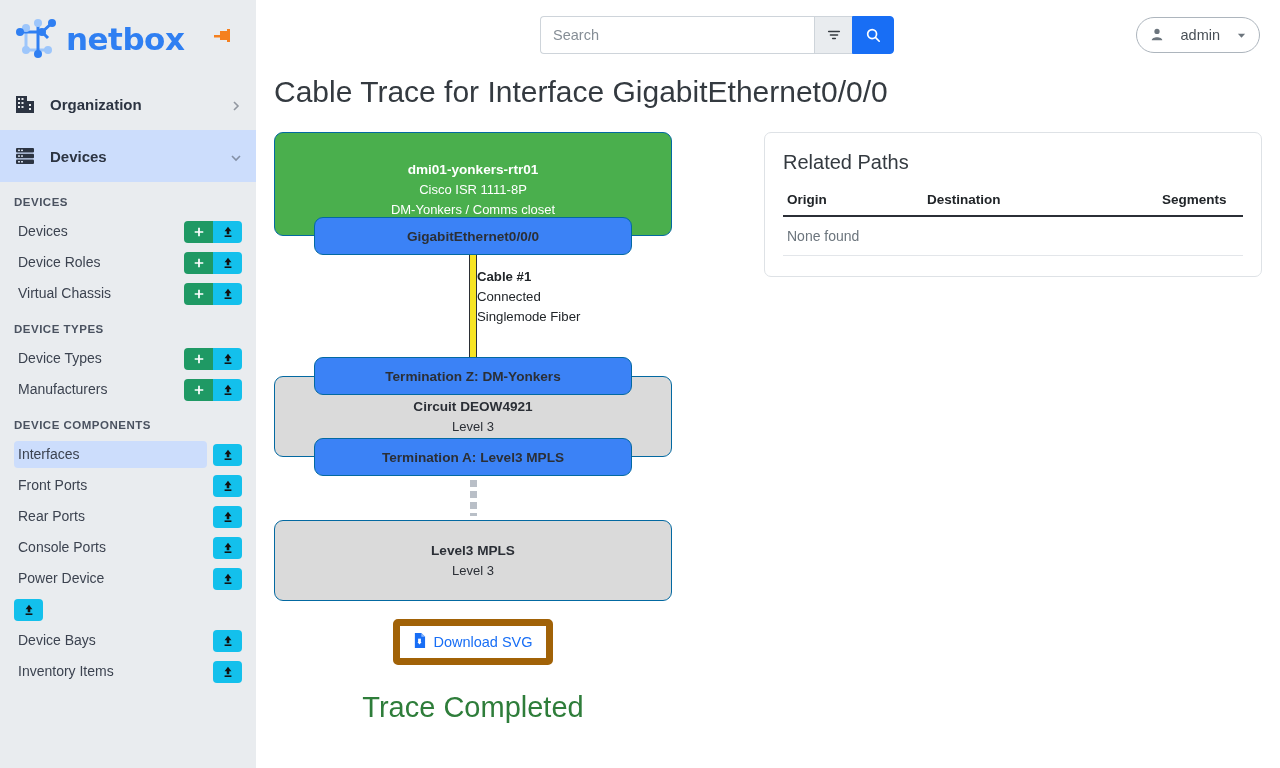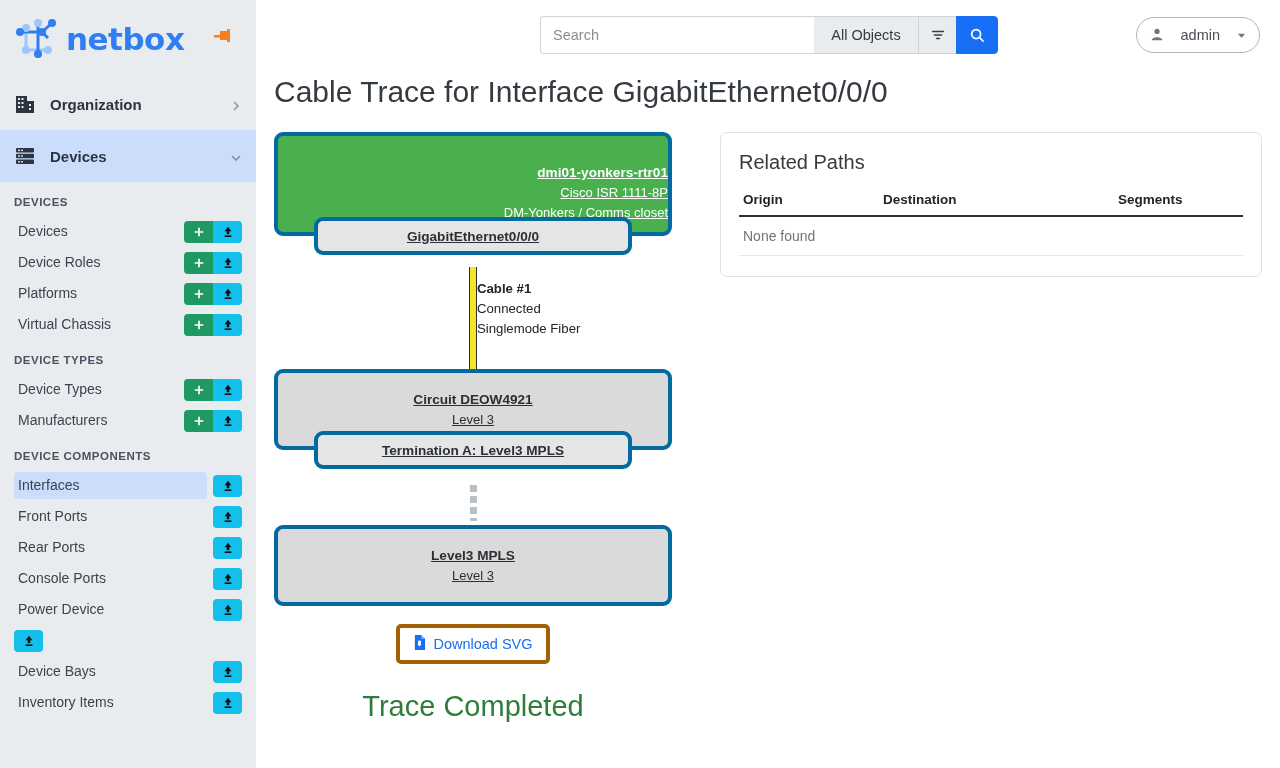--- a/index.html
+++ b/index.html
@@ -114,32 +114,32 @@
     padding: 4px 0 0 18px; margin: 0; line-height: 1.2;
   }
 
   .content { display: flex; padding: 22px 18px 0 18px; }
   .left-col { width: 420px; flex: 0 0 420px; position: relative; }
   .right-col { flex: 1 1 auto; padding-left: 26px; }
 
   
   .trace { position: relative; width: 398px; }
   .node-box {
-    border: 4px solid #0369a1; border-radius: 9px;
-    text-align: right; position: relative; text-decoration: underline;
+    border: 1px solid #0369a1; border-radius: 9px;
+    text-align: center; position: relative;
   }
   .node-device {
     background: #4aaf4d; color: #fff; height: 104px;
     padding-top: 27px; margin: 0;
   }
   .node-device .n-title { font-size: 13.6px; font-weight: bold; line-height: 20px; }
   .node-device .n-sub { font-size: 13px; line-height: 20px; }
   .node-term {
-    background: #e5e5e5; color: #2b2f36;
-    width: 318px; height: 38px; margin: 12px auto;
+    background: #3b82f6; color: #2b2f36;
+    width: 318px; height: 38px; margin: 0 auto;
     display: flex; align-items: center; justify-content: center;
     font-size: 13.6px; font-weight: bold; position: relative; z-index: 3;
   }
   .overlap-up { margin-top: -19px; }
   .overlap-dn { margin-bottom: -19px; }
   .node-circuit {
     background: #dadada; color: #2b2f36; height: 81px;
     display: flex; flex-direction: column; align-items: center; justify-content: center;
     position: relative; z-index: 1;
   }
@@ -165,33 +165,33 @@
   .dotted-seg { height: 44px; position: relative; }
   .dotted-line {
     position: absolute; left: 196px; top: 4px; width: 7px; height: 36px;
     background-image: linear-gradient(#b9bfc7 60%, rgba(0,0,0,0) 0%);
     background-size: 7px 11px; background-repeat: repeat-y;
   }
 
   .dl-wrap { text-align: center; padding-top: 18px; }
   .dl-btn {
     display: inline-flex; align-items: center; gap: 7px;
-    border: 4px solid #a16207; color: #186ef5; background: #fff;
+    border: 7px solid #a16207; color: #186ef5; background: #fff;
     border-radius: 5px; padding: 7px 13px; font-size: 14.5px; cursor: pointer;
     font-family: "Liberation Sans", sans-serif;
   }
   .trace-done {
     text-align: center; color: #2e7d3a; font-size: 29px;
     padding-top: 26px; font-weight: normal;
   }
 
   
   .card {
     border: 1px solid #dee2e6; border-radius: 7px;
-    background: #fff; padding: 18px 18px 20px 18px;
+    background: #fff; padding: 18px 18px 20px 18px; margin-left: 44px;
   }
   .card-title { font-size: 20px; color: #343a40; padding-bottom: 14px; }
   table.paths { width: 100%; border-collapse: collapse; }
   table.paths th {
     text-align: left; font-size: 13.5px; font-weight: bold; color: #212529;
     padding: 4px 4px 8px 4px; border-bottom: 2px solid #2b2f36;
   }
   table.paths td {
     font-size: 14px; color: #6c757d; padding: 11px 4px;
     border-bottom: 1px solid #e3e6ea;
@@ -307,85 +307,69 @@
         </button>
         <button class="mini-btn mini-imp">
           <svg viewBox="0 0 14 14" width="12" height="12" fill="#111">
               <path d="M7 1 L11 6 H8.5 V9.5 H5.5 V6 H3 Z"></path>
               <rect x="3" y="11" width="8" height="1.8"></rect>
             </svg>
         </button>
       </span>
     </div>
     <div class="menu-row">
-      <span class="menu-link">Platforms</span>
+      <span class="menu-link">Virtual Chassis</span>
       <span class="btn-grp">
         <button class="mini-btn mini-add">
           <svg viewBox="0 0 14 14" width="12" height="12">
               <path d="M6 2h2v4h4v2H8v4H6V8H2V6h4z" fill="#fff"></path>
             </svg>
         </button>
         <button class="mini-btn mini-imp">
           <svg viewBox="0 0 14 14" width="12" height="12" fill="#111">
               <path d="M7 1 L11 6 H8.5 V9.5 H5.5 V6 H3 Z"></path>
               <rect x="3" y="11" width="8" height="1.8"></rect>
             </svg>
         </button>
       </span>
     </div>
-    <div class="menu-row">
-      <span class="menu-link">Virtual Chassis</span>
+
+    <div class="sect-title">DEVICE TYPES</div>
+    <div class="menu-row">
+      <span class="menu-link">Device Types</span>
       <span class="btn-grp">
         <button class="mini-btn mini-add">
           <svg viewBox="0 0 14 14" width="12" height="12">
               <path d="M6 2h2v4h4v2H8v4H6V8H2V6h4z" fill="#fff"></path>
             </svg>
         </button>
         <button class="mini-btn mini-imp">
           <svg viewBox="0 0 14 14" width="12" height="12" fill="#111">
               <path d="M7 1 L11 6 H8.5 V9.5 H5.5 V6 H3 Z"></path>
               <rect x="3" y="11" width="8" height="1.8"></rect>
             </svg>
         </button>
       </span>
     </div>
-
-    <div class="sect-title">DEVICE TYPES</div>
-    <div class="menu-row">
-      <span class="menu-link">Device Types</span>
+    <div class="menu-row">
+      <span class="menu-link">Manufacturers</span>
       <span class="btn-grp">
         <button class="mini-btn mini-add">
           <svg viewBox="0 0 14 14" width="12" height="12">
               <path d="M6 2h2v4h4v2H8v4H6V8H2V6h4z" fill="#fff"></path>
             </svg>
         </button>
         <button class="mini-btn mini-imp">
           <svg viewBox="0 0 14 14" width="12" height="12" fill="#111">
               <path d="M7 1 L11 6 H8.5 V9.5 H5.5 V6 H3 Z"></path>
               <rect x="3" y="11" width="8" height="1.8"></rect>
             </svg>
         </button>
       </span>
     </div>
-    <div class="menu-row">
-      <span class="menu-link">Manufacturers</span>
-      <span class="btn-grp">
-        <button class="mini-btn mini-add">
-          <svg viewBox="0 0 14 14" width="12" height="12">
-              <path d="M6 2h2v4h4v2H8v4H6V8H2V6h4z" fill="#fff"></path>
-            </svg>
-        </button>
-        <button class="mini-btn mini-imp">
-          <svg viewBox="0 0 14 14" width="12" height="12" fill="#111">
-              <path d="M7 1 L11 6 H8.5 V9.5 H5.5 V6 H3 Z"></path>
-              <rect x="3" y="11" width="8" height="1.8"></rect>
-            </svg>
-        </button>
-      </span>
-    </div>
 
     <div class="sect-title">DEVICE COMPONENTS</div>
     <div class="menu-row selected">
       <span class="menu-link">Interfaces</span>
       <span class="btn-grp">
         <button class="mini-btn mini-imp solo">
           <svg viewBox="0 0 14 14" width="12" height="12" fill="#111">
               <path d="M7 1 L11 6 H8.5 V9.5 H5.5 V6 H3 Z"></path>
               <rect x="3" y="11" width="8" height="1.8"></rect>
             </svg>
@@ -469,21 +453,20 @@
       </span>
     </div>
 
   </aside>
 
   <main class="main">
 
     <div class="topbar">
       <div class="search-wrap">
         <input class="search-input" type="text" placeholder="Search" style="">
-        <div class="obj-select">All Objects</div>
         <div class="filter-btn">
           <svg viewBox="0 0 18 18" width="16" height="16" stroke="#343a40" stroke-width="1.7" fill="none" stroke-linecap="round">
             <path d="M3 5 H15"></path>
               <path d="M5 9 H13"></path>
               <path d="M7.5 13 H10.5"></path>
           </svg>
         </div>
         <div class="search-btn">
           <svg viewBox="0 0 18 18" width="16" height="16" stroke="#fff" stroke-width="1.9" fill="none">
             <circle cx="8" cy="8" r="5"></circle>
@@ -524,20 +507,21 @@
 
           <div class="cable-seg">
             <div class="cable-line"></div>
             <div class="cable-label">
               <div class="cl-title">Cable #1</div>
               <div class="cl-line">Connected</div>
               <div class="cl-line">Singlemode Fiber</div>
             </div>
           </div>
 
+          <div class="node-box node-term overlap-dn">Termination Z: DM-Yonkers</div>
 
           <div class="node-box node-circuit">
             <div class="c-title">Circuit DEOW4921</div>
             <div class="c-sub">Level 3</div>
           </div>
 
           <div class="node-box node-term overlap-up">Termination A: Level3 MPLS</div>
 
           <div class="dotted-seg">
             <div class="dotted-line"></div>

